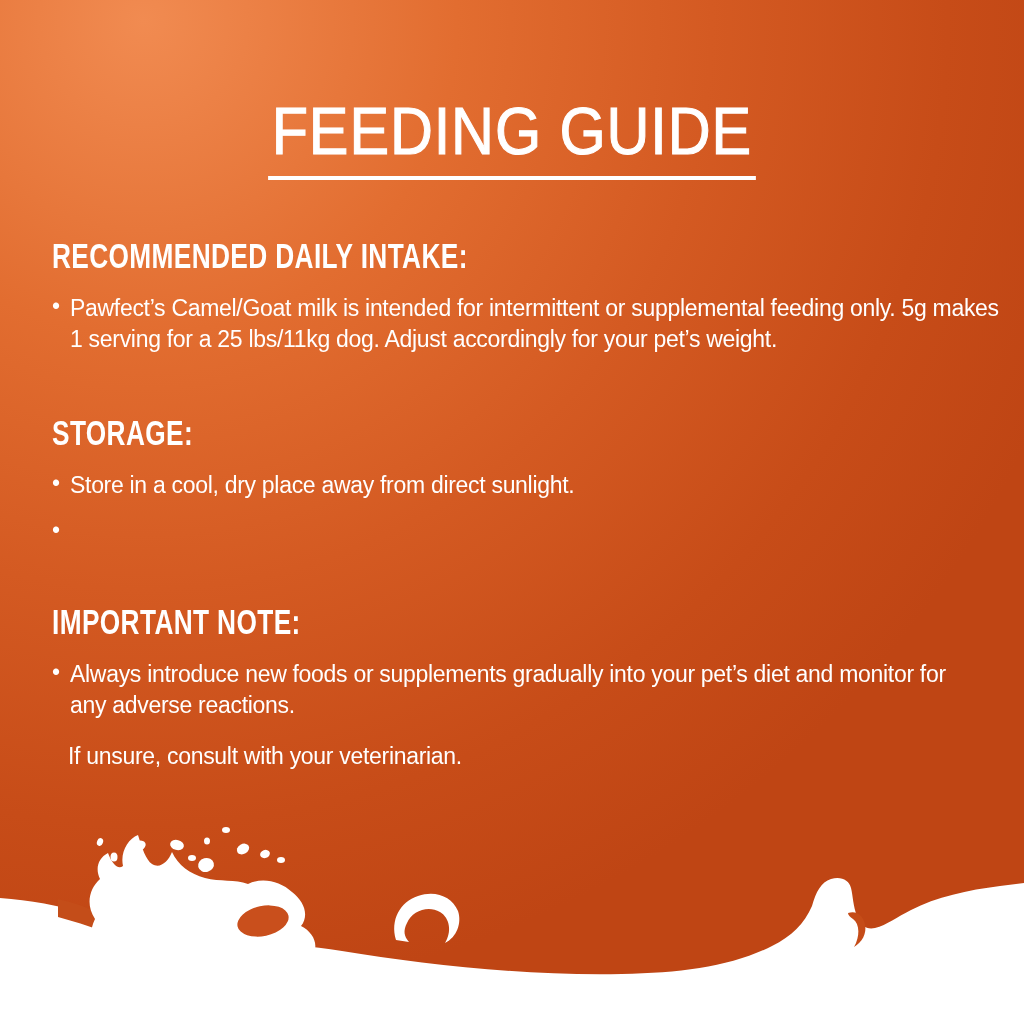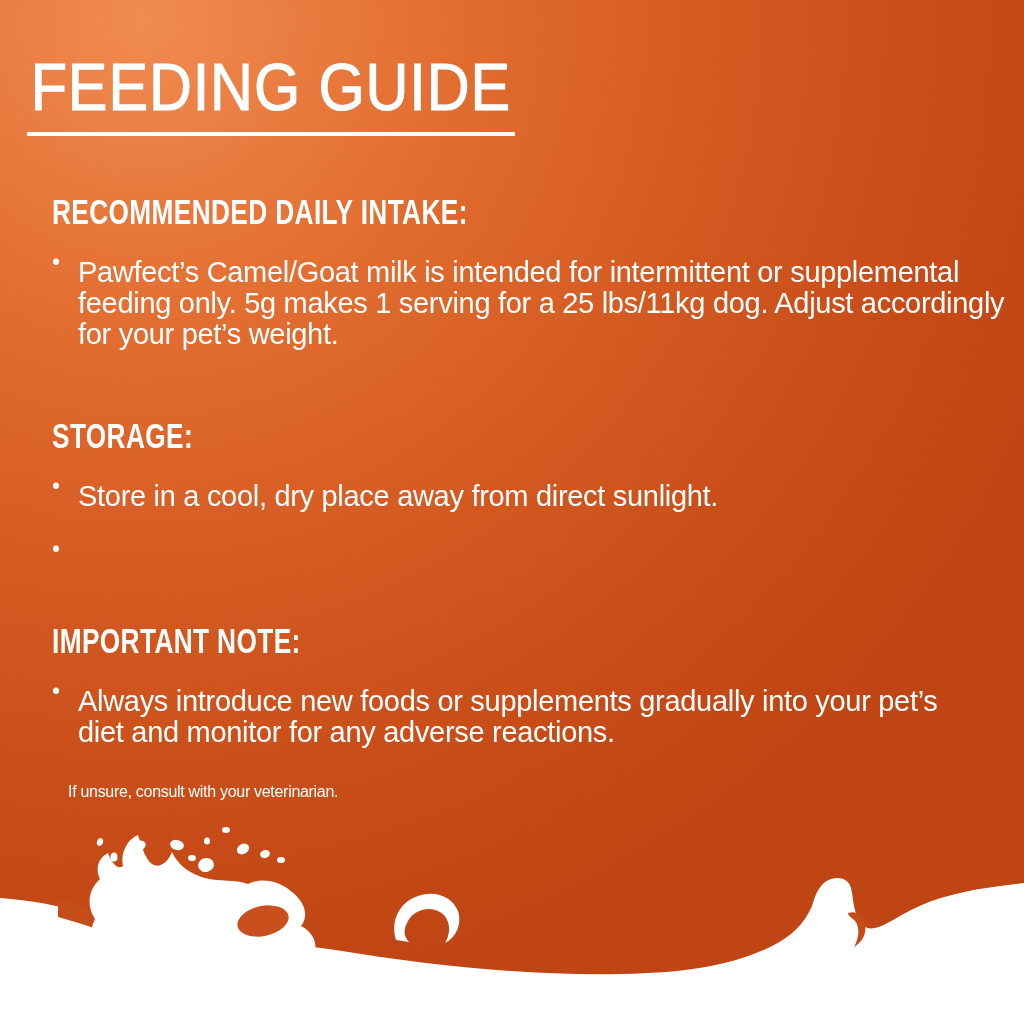--- a/index.html
+++ b/index.html
@@ -10,21 +10,21 @@
     background:
       radial-gradient(circle 980px at 14% 2%,
         #f18b51 0%, #e26d30 32%, #d45a22 58%, #c74c18 82%, #bf4514 100%);
     font-family:"Liberation Sans", sans-serif;
     color:#ffffff;
   }
   .splash{
     position:absolute;left:0;bottom:0;width:1024px;height:200px;display:block;
   }
   .inner{position:relative;z-index:2;}
-  .title-wrap{margin-top:54px;text-align:left;}
+  .title-wrap{margin-top:98px;text-align:center;}
   .title-wrap h1{
     display:inline-block;margin:0;
     font-size:66px;font-weight:normal;line-height:1;
     letter-spacing:1px;
     -webkit-text-stroke:1.1px #ffffff;
     padding:0 4px 12px 4px;
     border-bottom:4px solid #ffffff;
     transform:scaleX(.9);
   }
   .content{margin-top:58px;padding-left:52px;}
@@ -32,27 +32,27 @@
   section h2{
     margin:0 0 18px 0;
     font-size:35px;line-height:1;font-weight:bold;
     letter-spacing:.5px;
     transform:scaleX(.75);transform-origin:left center;
     white-space:nowrap;
   }
   .bullet{display:flex;align-items:flex-start;margin:0 0 12px 0;}
   .dot{flex:0 0 auto;width:16px;font-size:23px;line-height:31px;}
   .btext{
-    margin:10px;font-size:29px;line-height:31px;letter-spacing:-.3px;
+    margin:2px;font-size:23px;line-height:31px;letter-spacing:-.3px;
     max-width:945px;
   }
   .important .btext{max-width:890px;}
   .note{
     margin:18px 0 0 0;padding-left:16px;
-    font-size:16px;line-height:31px;letter-spacing:-.3px;
+    font-size:23px;line-height:31px;letter-spacing:-.3px;
   }
 </style>
 </head>
 <body>
 
 <div class="page">
 
   <svg class="splash" viewBox="0 0 1024 200" preserveAspectRatio="none" aria-hidden="true">
 
     <path fill="#ffffff" d="

